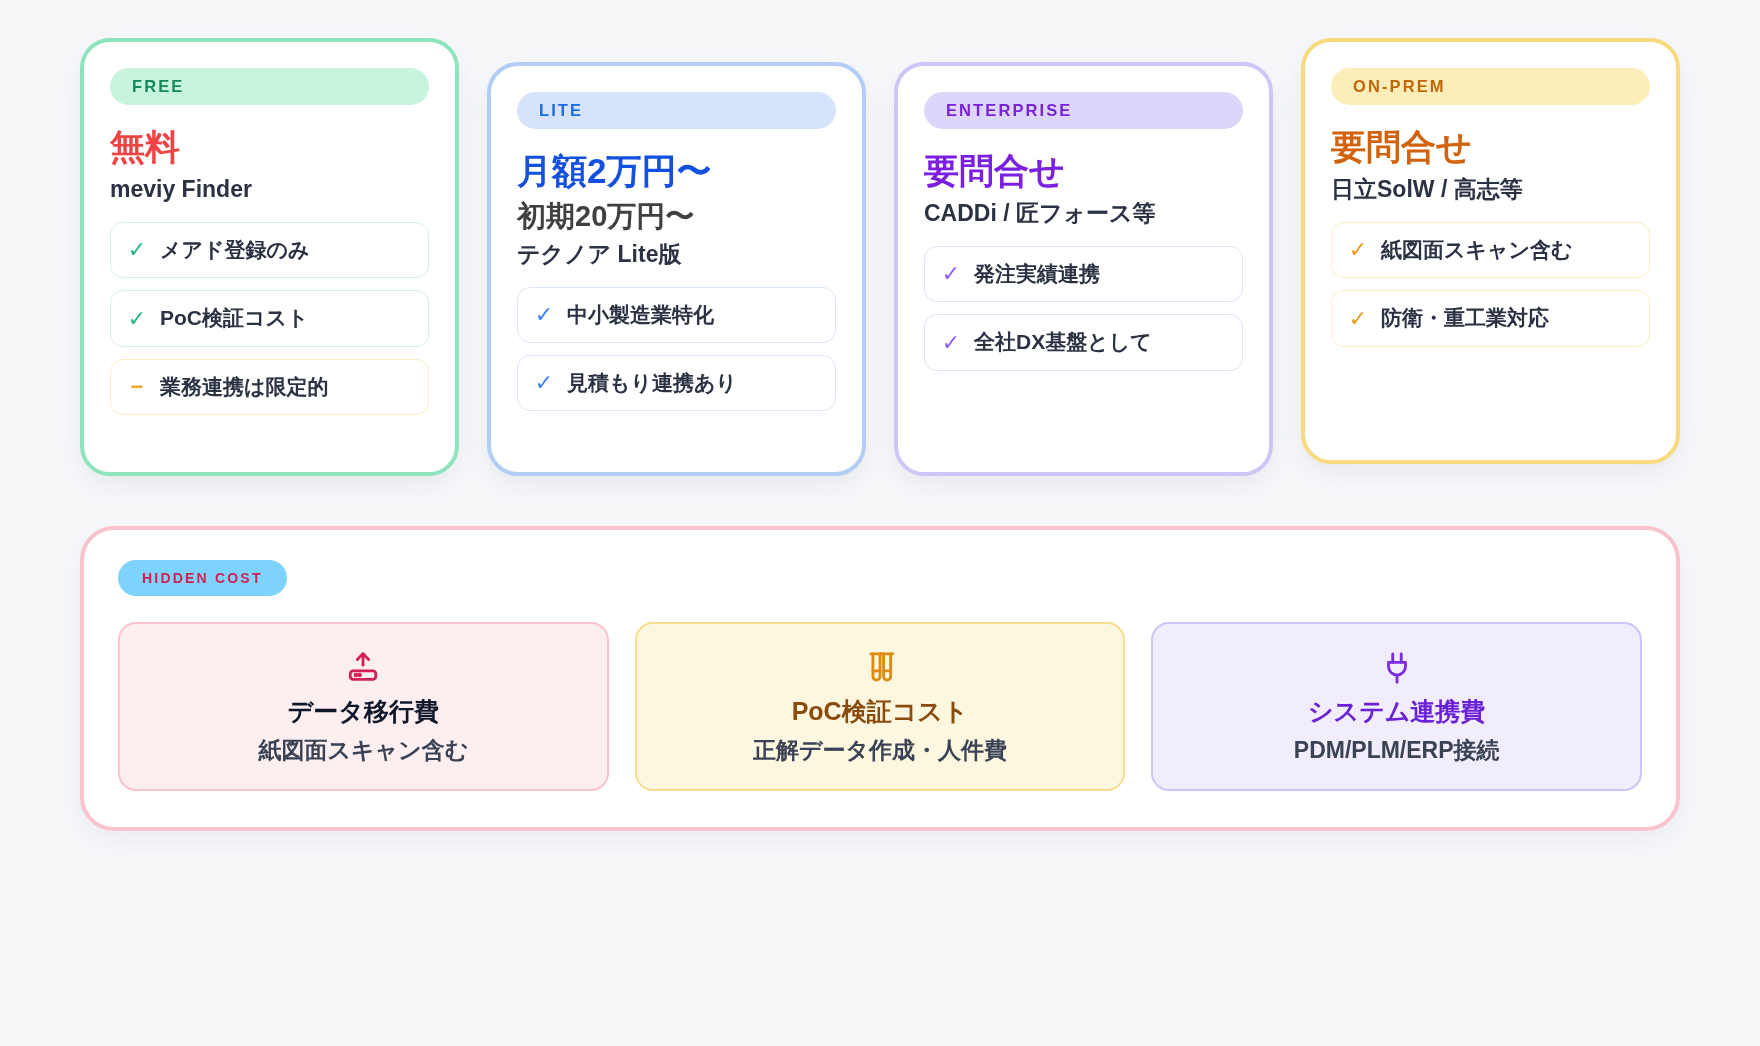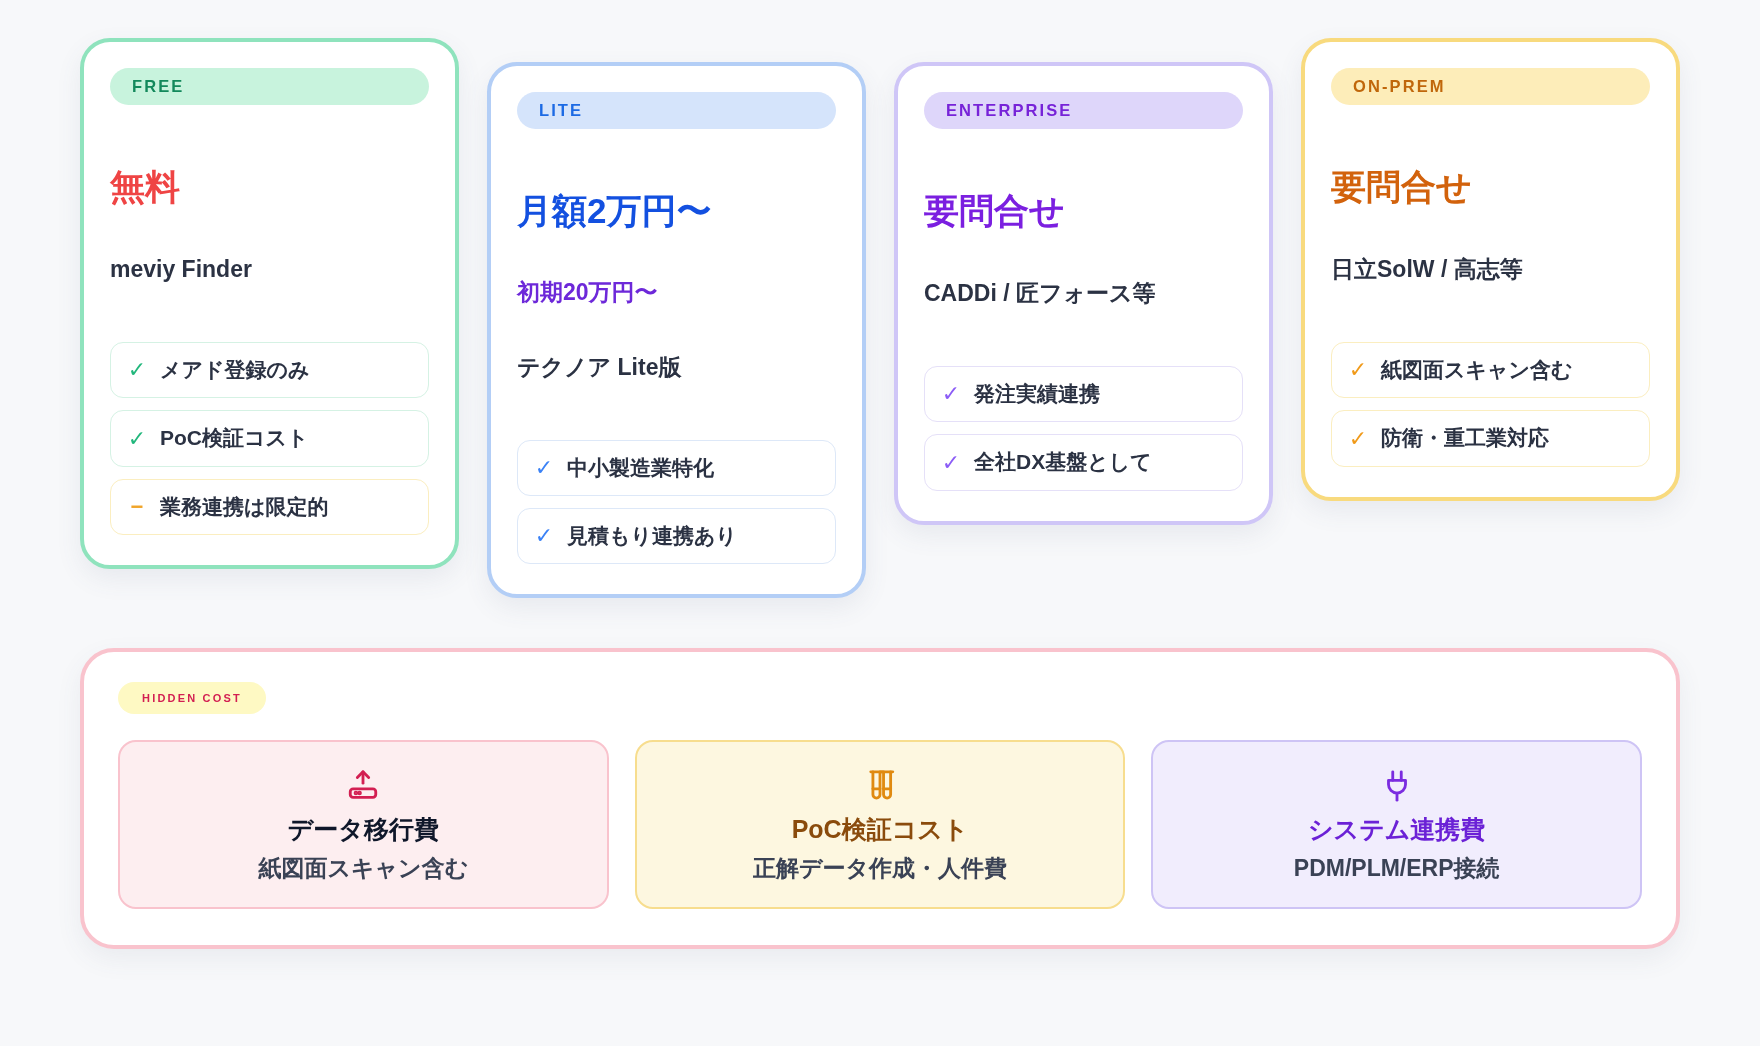--- a/index.html
+++ b/index.html
@@ -28,25 +28,24 @@
 
   .tier-card {
     flex: 1 1 0;
     background: #ffffff;
     border-radius: 30px;
     border: 4px solid transparent;
     padding: 26px 26px 30px 26px;
     box-shadow: 0 10px 26px rgba(80,90,120,0.09);
     display: flex;
     flex-direction: column;
-    gap: 40px;
   }
 
   .tier-card.free       { border-color: #8fe3bd; min-height: 438px; }
-  .tier-card.lite       { border-color: #b3cef6; min-height: 414px; margin-top: 24px; }
+  .tier-card.lite       { border-color: #b3cef6; min-height: 414px; margin-top: 24px; border-radius: 31px; }
   .tier-card.enterprise { border-color: #cfc6f7; min-height: 414px; margin-top: 24px; }
   .tier-card.onprem     { border-color: #f8da7e; min-height: 426px; }
 
   .tier-badge {
     display: block;
     border-radius: 22px;
     padding: 9px 22px;
     font-size: 16.5px;
     font-weight: bold;
     letter-spacing: 2.1px;
@@ -62,23 +61,23 @@
     font-weight: bold;
     line-height: 1.15;
     margin-bottom: 8px;
   }
   .free .tier-price       { color: #ef4444; }
   .lite .tier-price       { color: #1350e0; }
   .enterprise .tier-price { color: #7b1fe0; }
   .onprem .tier-price     { color: #d2620c; }
 
   .tier-subprice {
-    font-size: 23px;
+    font-size: 29px;
     font-weight: 600;
-    color: #6d28d9;
+    color: #404040;
     margin-bottom: 6px;
     line-height: 1.2;
   }
 
   .tier-product {
     font-size: 23px;
     font-weight: bold;
     color: #2b3243;
     margin-bottom: 18px;
     line-height: 1.25;
@@ -123,23 +122,23 @@
     margin-top: 50px;
     background: #ffffff;
     border: 4px solid #f9c3cd;
     border-radius: 34px;
     padding: 30px 34px 36px 34px;
     box-shadow: 0 10px 26px rgba(80,90,120,0.08);
   }
 
   .hidden-badge {
     display: inline-block;
-    background: #fef9c3;
+    background: #7dd3fc;
     color: #d31f52;
-    font-size: 11px;
+    font-size: 14px;
     font-weight: bold;
     letter-spacing: 2.2px;
     border-radius: 22px;
     padding: 10px 24px;
     margin-bottom: 26px;
   }
 
   .cost-row { display: flex; gap: 26px; }
 
   .cost-card {

